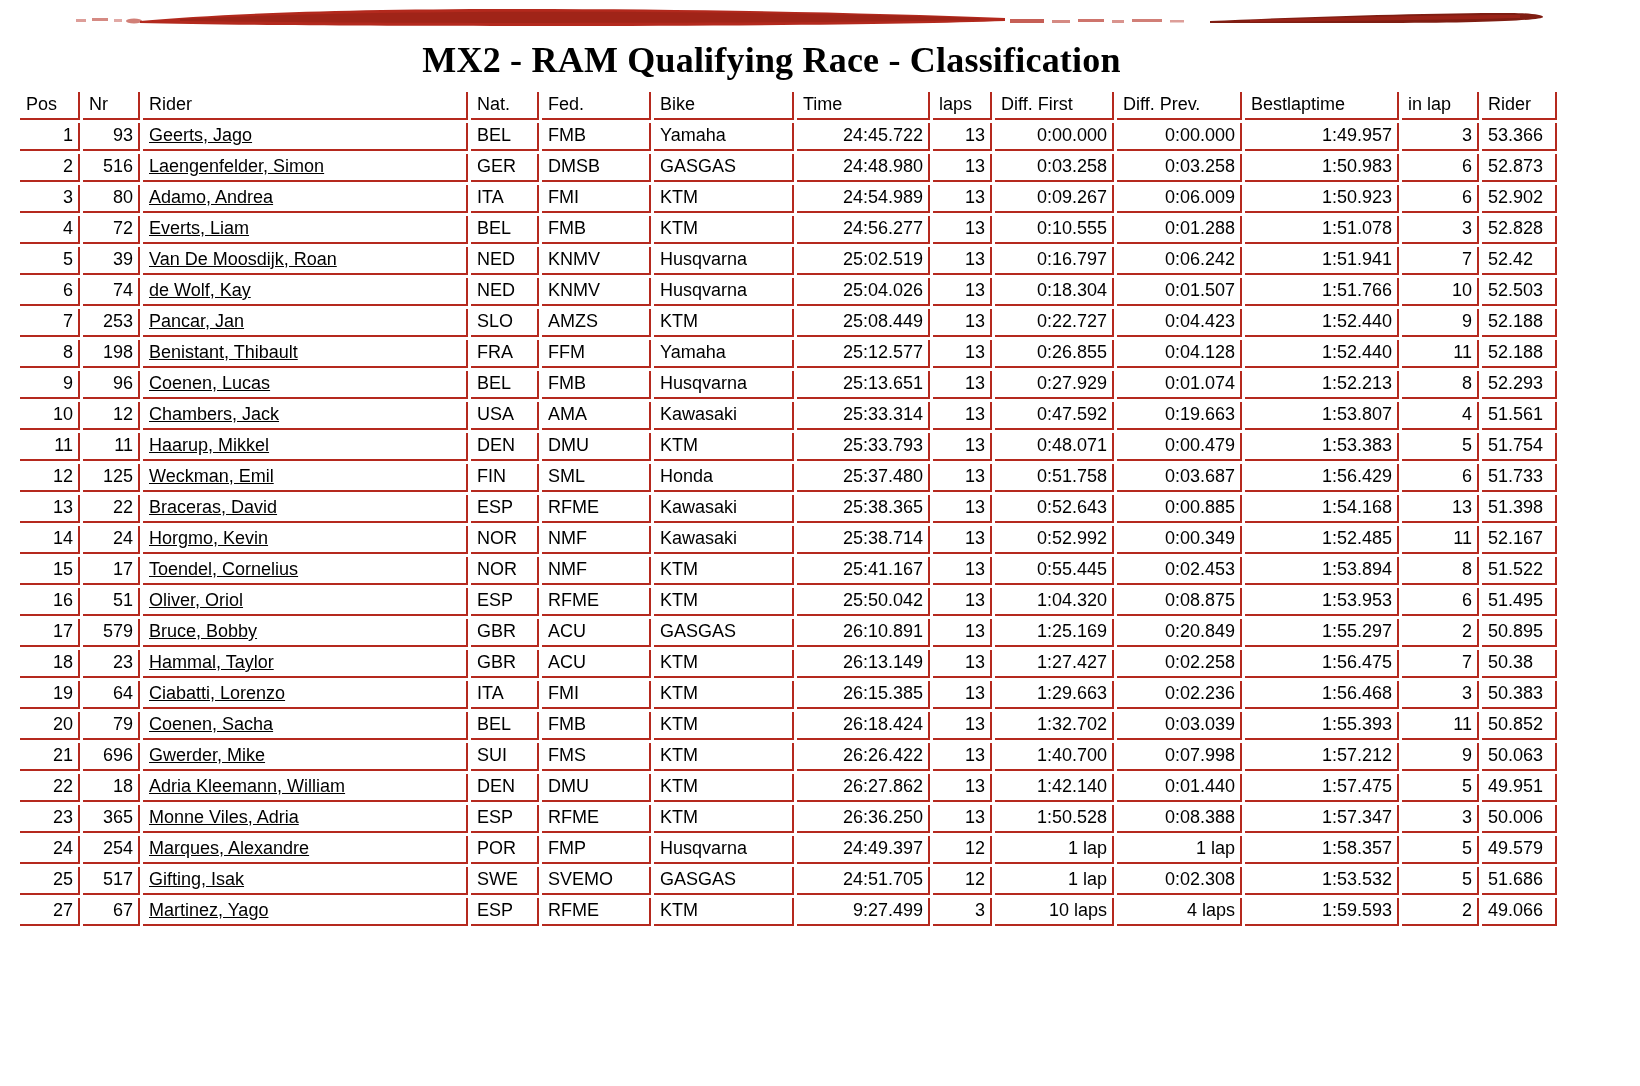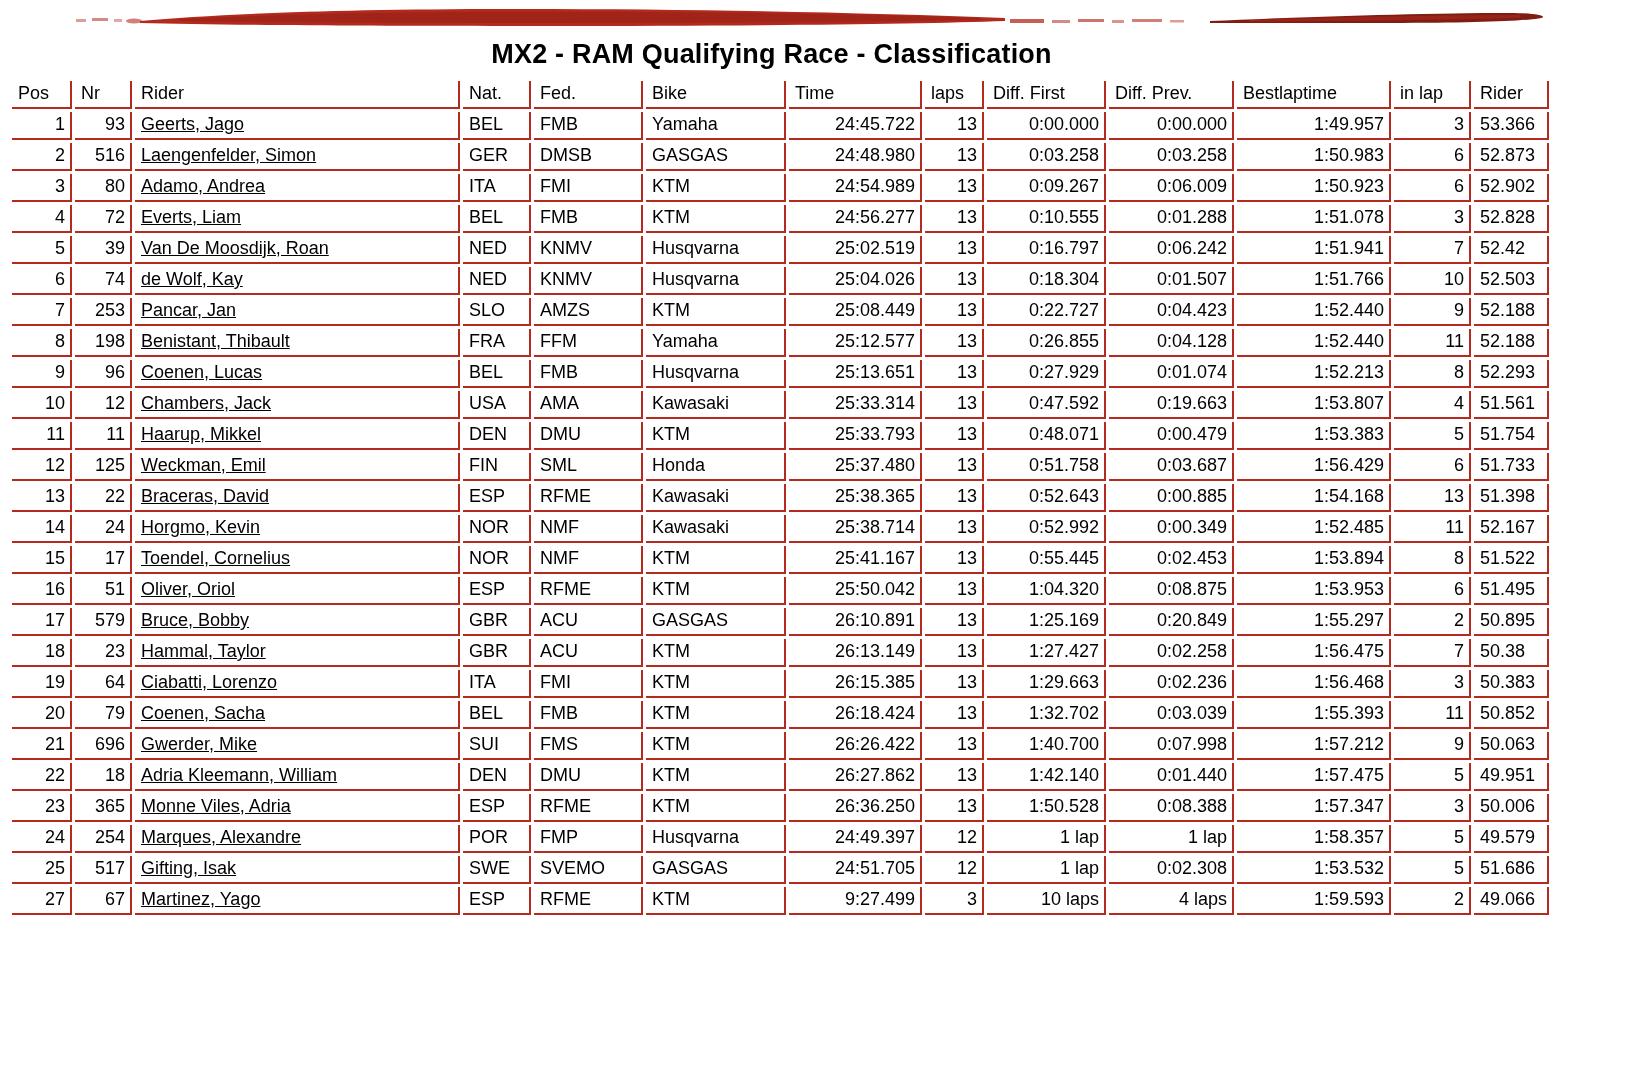--- a/index.html
+++ b/index.html
@@ -15,30 +15,31 @@
     font-family: "Liberation Sans", sans-serif;
     color: #000;
     overflow: hidden;
   }
   .page { width: 1640px; position: relative; }
   .stripe-wrap { width: 1640px; height: 34px; position: relative; }
   .stripe-wrap svg { display: block; }
   h1.title {
     width: 1543px;
     text-align: center;
-    font-size: 27px;
+    font-size: 36px;
     font-weight: bold;
     margin: 5px 0 8px 0;
     letter-spacing: 0.2px;
+    font-family: Liberation Serif, serif;
   }
   table.results {
     border-collapse: separate;
     border-spacing: 3px 3px;
     table-layout: fixed;
-    margin-left: 9px;
+    margin-left: 17px;
   }
   .results th, .results td {
     border-right: 2px solid var(--accent);
     border-bottom: 2px solid var(--accent);
     font-size: 18px;
     line-height: 21px;
     font-weight: normal;
     padding: 2px 5px 3px 6px;
     white-space: nowrap;
     overflow: hidden;

